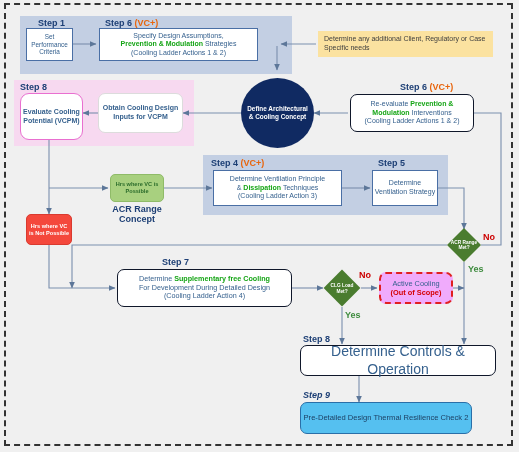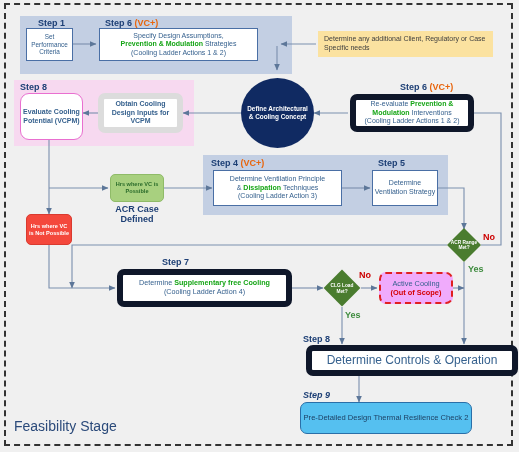--- a/index.html
+++ b/index.html
@@ -24,21 +24,21 @@
   
   .node{
     position:absolute;box-sizing:border-box;
     display:flex;align-items:center;justify-content:center;
     text-align:center;
     color:#36618e;
     line-height:1.22;
     background:#ffffff;
   }
   .node-rect{border:1px solid #4a6fa5;}
-  .node-round{border:6px solid #0f172a;border-radius:7px;}
+  .node-round{border:1px solid #0f172a;border-radius:7px;}
   .node-round-pink{border:1.4px solid #e96fd0;border-radius:9px;background:#ffffff;}
   .node-note{
     background:#fbe2a0;border:none;color:#3d3d3d;
     justify-content:flex-start;text-align:left;padding:3px 6px;
   }
   .node-blue-fill{background:#55c0f0;border:1.4px solid #2a6fa8;border-radius:7px;color:#1d3f63;}
   .node-dashed-red{border:2.2px dashed #e02020;border-radius:7px;background:#f0abfc;color:#36618e;}
   .node-green{background:#a8d07f;border:1px solid #8fbb68;border-radius:5px;color:#2a6b2a;font-weight:bold;}
   .node-red{background:#f4483c;border:1px solid #d93a2f;border-radius:5px;color:#ffffff;font-weight:bold;}
 
@@ -184,21 +184,21 @@
     </div>
     <div>
       <span class="hl-green">Modulation</span><span> Interventions</span>
     </div>
     <div>(Cooling Ladder Actions 1 &amp; 2)</div>
   </div>
 
   <div class="node node-green" style="left:110px;top:174px;width:54px;height:28px;font-size:5.6px;padding:1px;">
     <span>Hrs where VC is Possible</span>
   </div>
-  <div class="free-text" style="left:110px;top:204px;width:54px;text-align:center;font-size:9px;font-weight:bold;white-space:normal;line-height:1.15;">ACR Case Defined</div>
+  <div class="free-text" style="left:110px;top:204px;width:54px;text-align:center;font-size:9px;font-weight:bold;white-space:normal;line-height:1.15;">ACR Range Concept</div>
 
   <div class="node node-red" style="left:26px;top:214px;width:46px;height:31px;font-size:5.6px;padding:1px;">
     <span>Hrs where VC is Not Possible</span>
   </div>
 
   <div class="step-label" style="left:211px;top:158px;font-size:9px;">
     <span>Step 4</span>
     <span class="vcplus">(VC+)</span>
   </div>
   <div class="node node-rect" style="left:213px;top:170px;width:129px;height:36px;font-size:7px;padding:1px 2px;flex-direction:column;">
@@ -218,37 +218,37 @@
   <div class="diamond" style="left:452px;top:233px;width:24px;height:24px;"></div>
   <div class="diamond-label" style="left:447px;top:231px;width:34px;height:28px;font-size:4.8px;">ACR Range Met?</div>
   <div class="yn-label no" style="left:483px;top:232px;font-size:9px;">No</div>
   <div class="yn-label yes" style="left:468px;top:264px;font-size:9px;">Yes</div>
 
   <div class="step-label" style="left:124px;top:257px;font-size:9px;margin-left:38px;">Step 7</div>
   <div class="node node-round" style="left:117px;top:269px;width:175px;height:38px;font-size:7.2px;padding:1px 3px;flex-direction:column;">
     <div>
       <span>Determine </span><span class="hl-green">Supplementary free Cooling</span>
     </div>
+    <div>For Development During Detailed Design</div>
     <div>(Cooling Ladder Action 4)</div>
   </div>
 
   <div class="diamond" style="left:329px;top:275px;width:26px;height:26px;"></div>
   <div class="diamond-label" style="left:325px;top:274px;width:34px;height:29px;font-size:4.8px;">CLG Load Met?</div>
   <div class="yn-label no" style="left:359px;top:270px;font-size:9px;">No</div>
   <div class="yn-label yes" style="left:345px;top:310px;font-size:9px;">Yes</div>
 
   <div class="node node-dashed-red" style="left:379px;top:272px;width:74px;height:32px;font-size:7.4px;flex-direction:column;">
     <div>Active Cooling</div>
     <div class="hl-red">(Out of Scope)</div>
   </div>
 
   <div class="step-label" style="left:303px;top:334px;font-size:9px;">Step 8</div>
-  <div class="node node-round" style="left:300px;top:345px;width:212px;height:31px;font-size:12px;margin-left:6px;">
+  <div class="node node-round" style="left:300px;top:345px;width:196px;height:31px;font-size:14px;">
     <span>Determine Controls &amp; Operation</span>
   </div>
 
   <div class="step-label" style="left:303px;top:390px;font-size:9px;font-style:italic;">Step 9</div>
   <div class="node node-blue-fill" style="left:300px;top:402px;width:172px;height:32px;font-size:7.6px;">
     <span>Pre-Detailed Design Thermal Resilience Check 2</span>
   </div>
 
-  <div class="stage-label" style="left:14px;top:418px;">Feasibility Stage</div>
 </div>
 
 </body></html>

